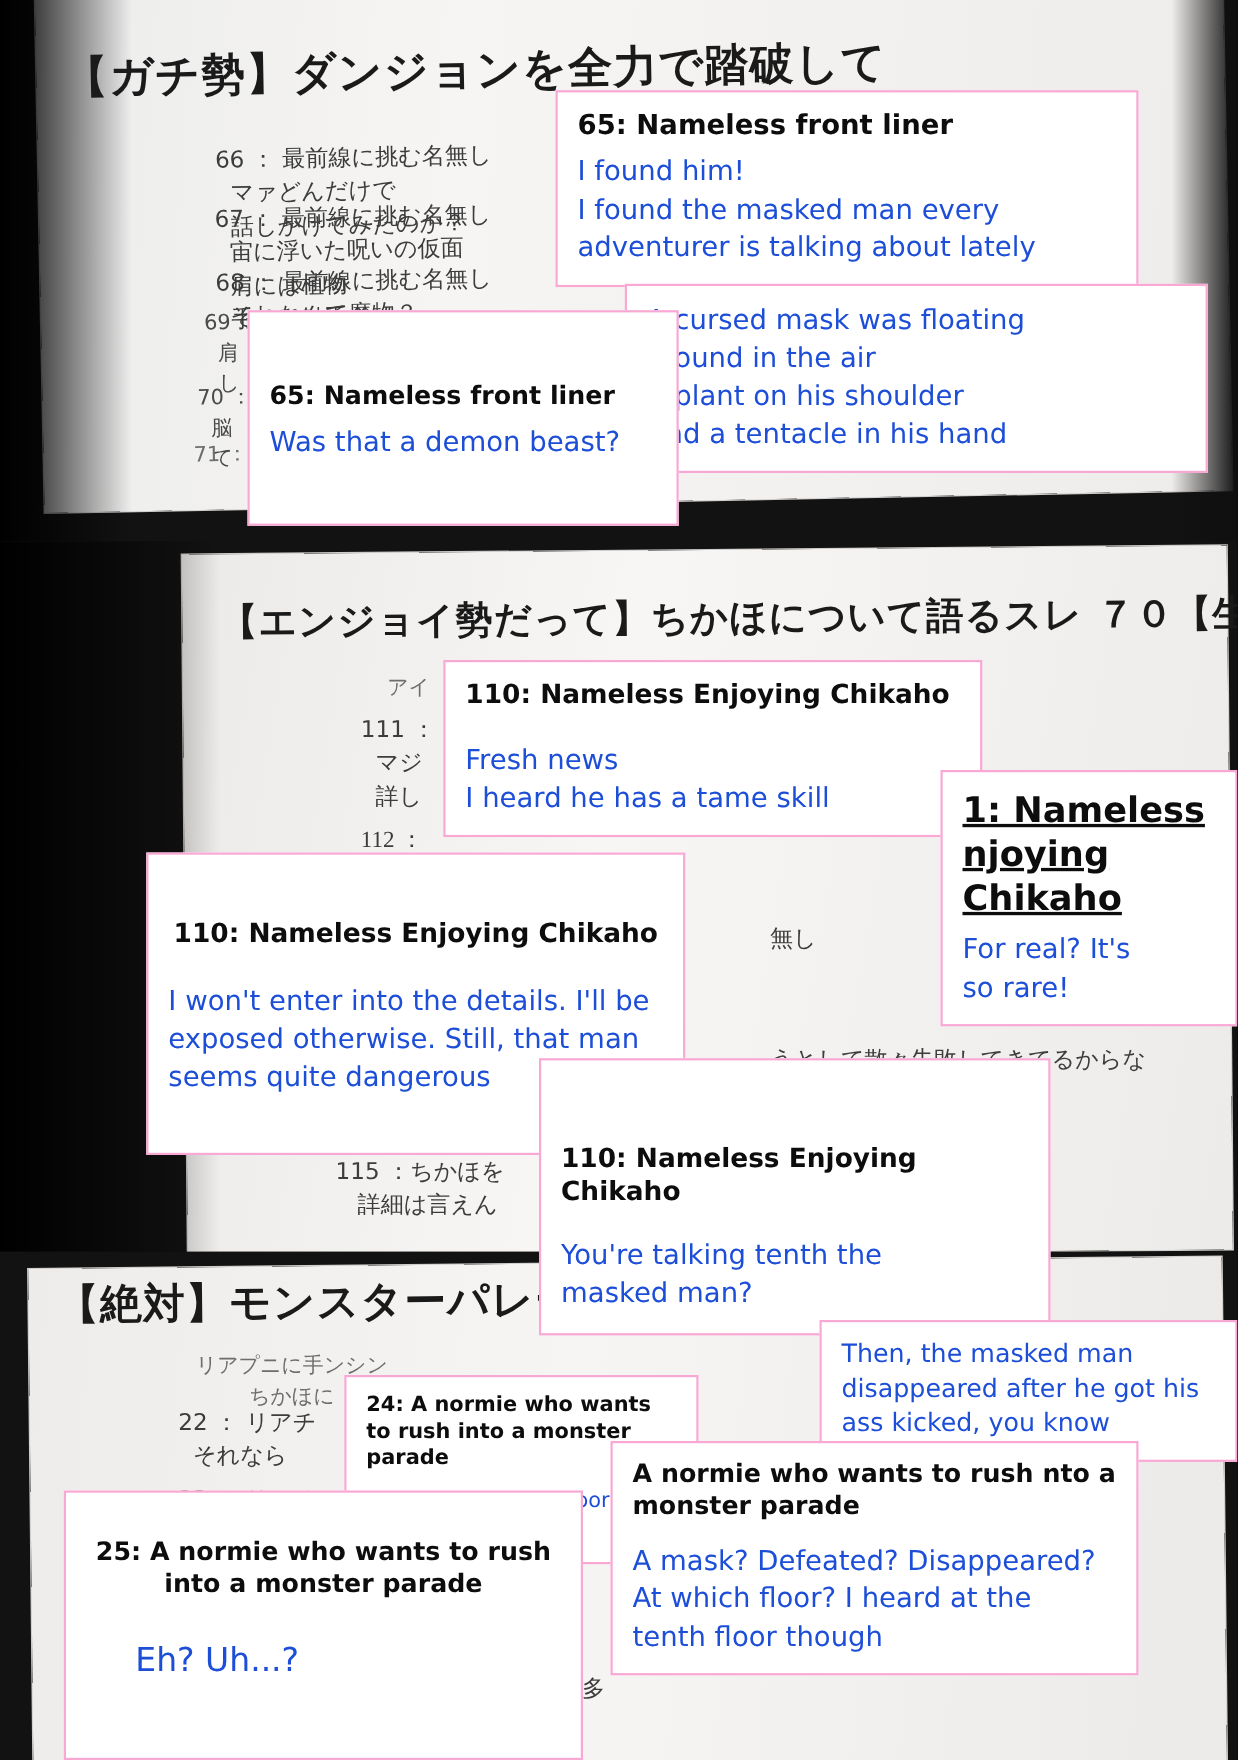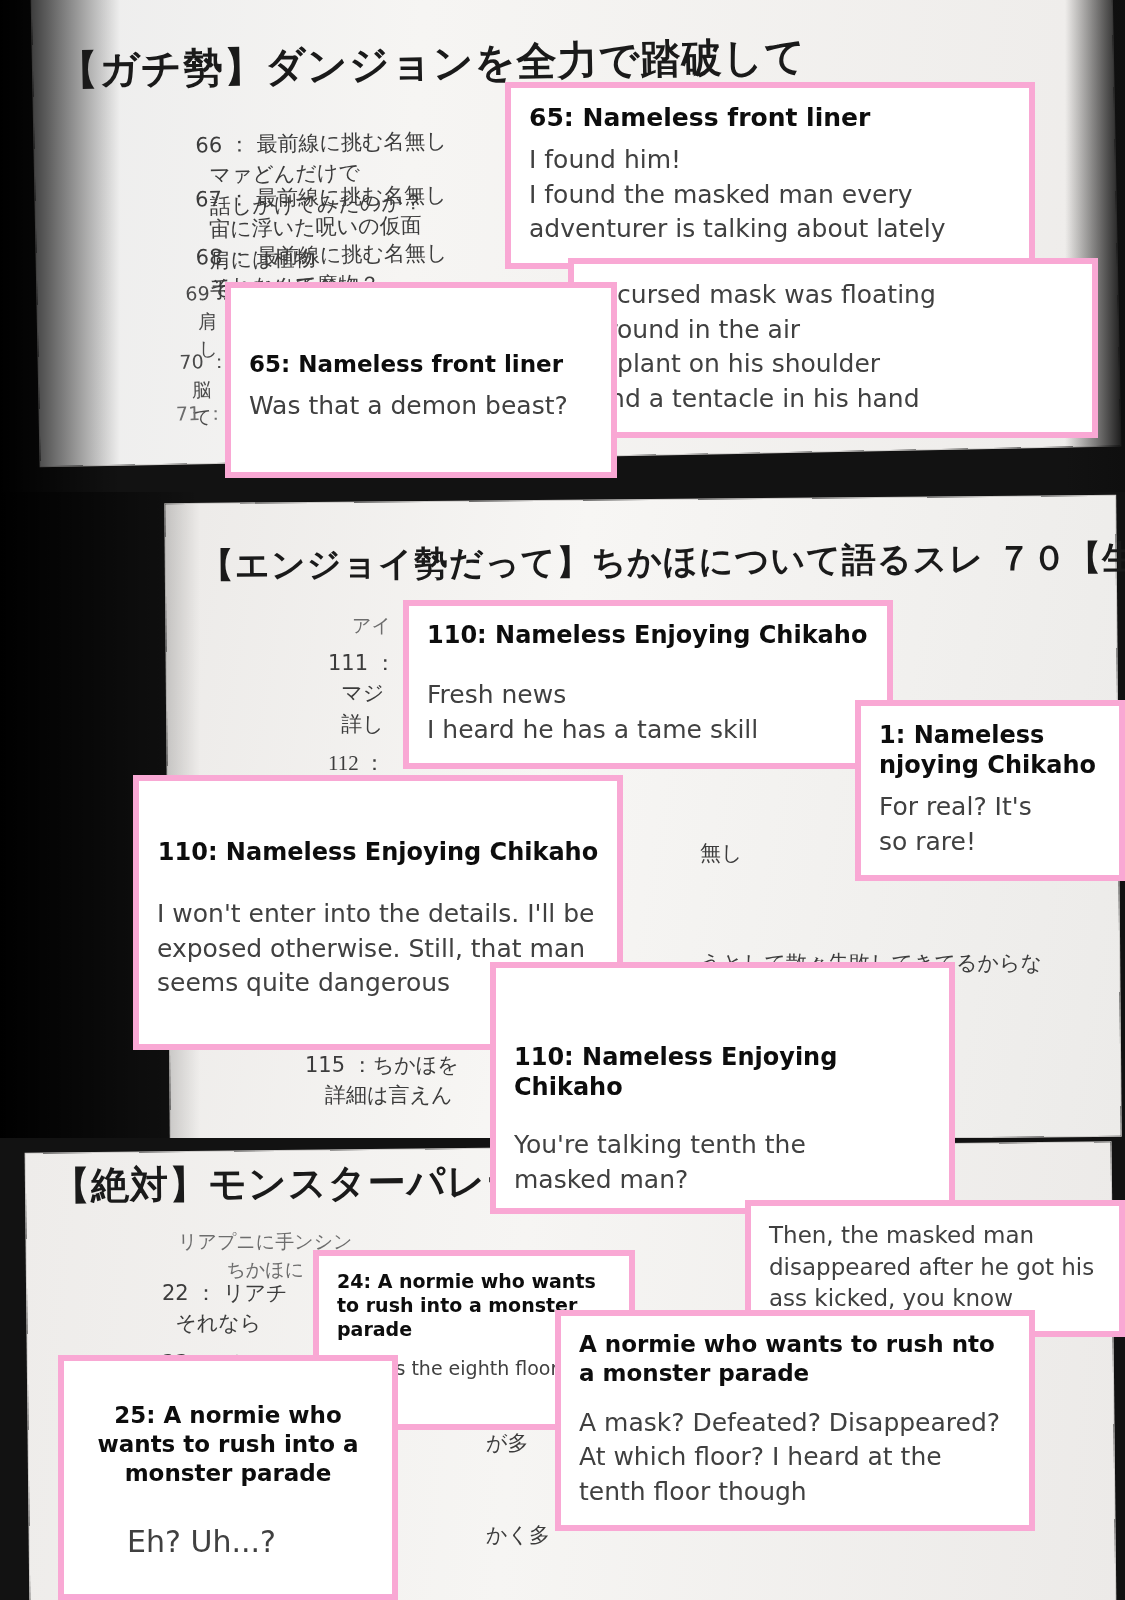--- a/index.html
+++ b/index.html
@@ -93,35 +93,35 @@
     line-height: 1.45;
     font-size: 21px;
   }
   .jp.small { font-size: 19px; color:#4a4a4a; }
   .jp.faint { color:#6d6d6d; }
 
   
   .box {
     position: absolute;
     background: #ffffff;
-    border: 6px solid #f9a8d4;
+    border: 2px solid #f9a8d4;
     box-sizing: border-box;
     padding: 14px 18px 16px 18px;
   }
   .box .name {
     font-family: "DejaVu Sans", sans-serif;
     font-weight: 700;
     color: #0d0d0d;
     font-size: 23px;
     line-height: 1.25;
     margin: 0 0 10px 0;
   }
   .box .body {
     font-family: "DejaVu Sans", sans-serif;
-    color: #404040;
+    color: #1d4ed8;
     font-size: 23px;
     line-height: 1.38;
     white-space: pre-line;
   }
   .box.nogap .body { margin-top: 0; }
 
   
   #b1 { left: 505px; top: 82px;  width: 530px; }
   #b1 .name { font-size: 25px; }
   #b1 .body { font-size: 25px; }
@@ -131,21 +131,21 @@
 
   #b3 { left: 225px; top: 282px; width: 392px; height: 196px; }
   #b3 .name { padding-top: 48px; font-size: 23px; }
   #b3 .body { font-size: 25px; }
 
   #b4 { left: 403px; top: 600px; width: 490px; }
   #b4 .name { text-align: left; font-size: 24px; margin-bottom: 28px; }
   #b4 .body { font-size: 25px; }
 
   #b5 { left: 855px; top: 700px; width: 270px; }
-  #b5 .name { font-size: 24px; }
+  #b5 .name { font-size: 32px; text-decoration: underline; }
   #b5 .body { font-size: 25px; }
 
   #b6 { left: 133px; top: 775px; width: 490px; height: 275px; }
   #b6 .name { text-align: center; font-size: 24px; margin: 42px 0 30px 0; }
   #b6 .body { font-size: 25px; }
 
   #b7 { left: 490px; top: 962px; width: 465px; height: 252px; }
   #b7 .name { font-size: 24px; margin: 60px 0 26px 0; }
   #b7 .body { font-size: 25px; }
 
@@ -153,21 +153,21 @@
   #b8 .body { font-size: 23px; }
 
   #b9 { left: 313px; top: 1250px; width: 322px; }
   #b9 .name { font-size: 19px; margin-bottom: 14px; }
   #b9 .body { font-size: 19px; }
 
   #b10 { left: 555px; top: 1310px; width: 480px; }
   #b10 .name { font-size: 23px; margin-bottom: 18px; }
   #b10 .body { font-size: 25px; }
 
-  #b11 { left: 58px; top: 1355px; width: 340px; height: 245px; }
+  #b11 { left: 58px; top: 1355px; width: 472px; height: 245px; }
   #b11 .name { font-size: 23px; text-align: center; margin: 26px 0 34px 0; }
   #b11 .body { font-size: 30px; padding-left: 45px; }
 </style>
 </head>
 <body>
 
 <div id="page">
 
   <div class="panel" id="panel1">
     <div class="panel-dark"></div>

